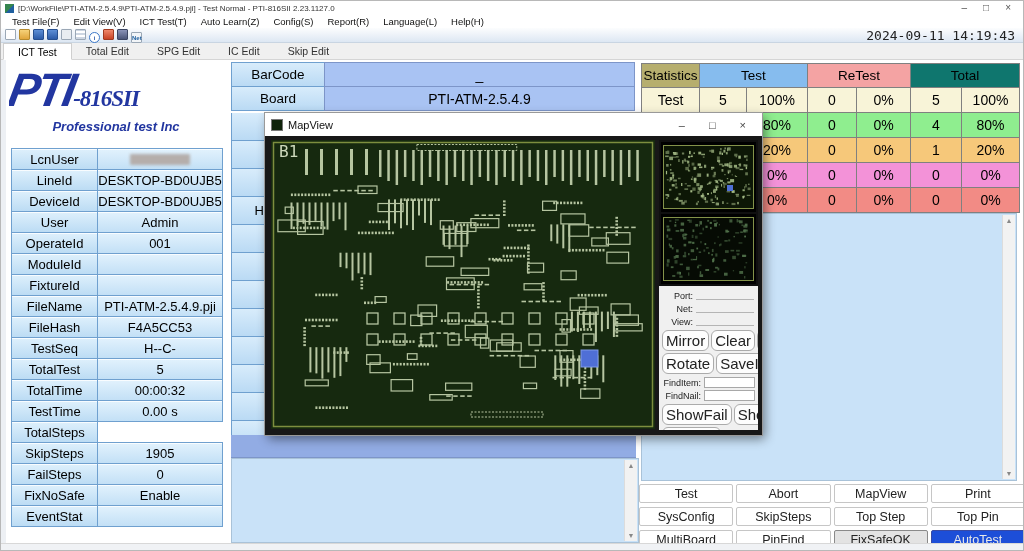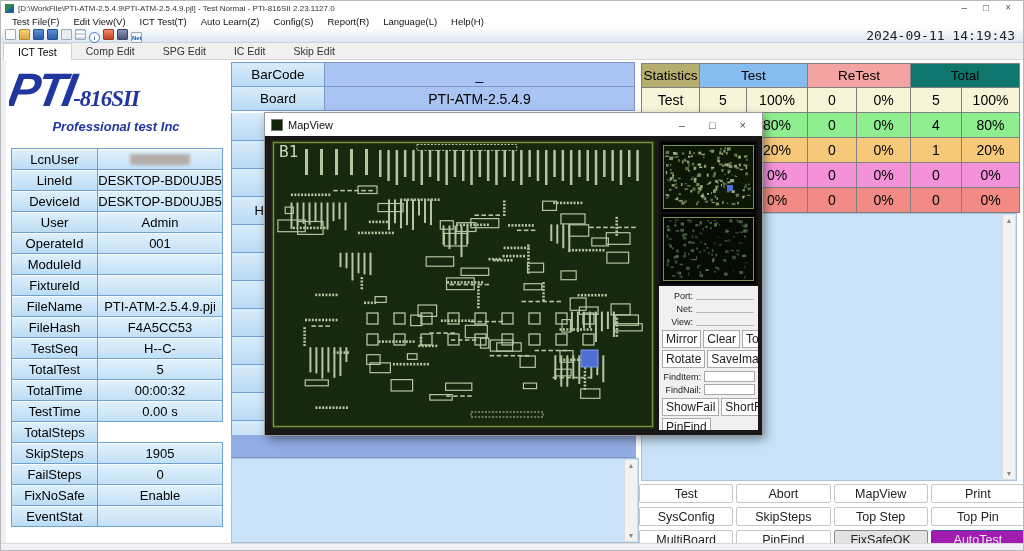--- a/index.html
+++ b/index.html
@@ -72,39 +72,39 @@
   .stats{position:absolute;left:640px;top:3px;border-collapse:collapse;font-size:14px;color:#000;table-layout:fixed}
   .stats th,.stats td{border:1px solid #808080;text-align:center;padding:0;overflow:hidden;white-space:nowrap}
   .stats thead th{height:24px;font-weight:normal;font-size:13.5px}
   .stats tbody td{height:25px}
   .corner{background:#b6ae6e}
 
   
   .btn-grid{position:absolute;left:638px;top:424px;width:386px;display:grid;grid-template-columns:repeat(4,1fr);gap:4px 3px}
   .abtn{height:19px;background:#fff;border:1px solid #c6c6c6;border-radius:2px;font-size:12.5px;color:#222;font-family:inherit;cursor:default}
   .abtn.pressed{background:#e3e3e3;border-color:#8a8a8a}
-  .abtn.primary{background:#a21caf;border-color:#3949a3;color:#e9e9e9}
+  .abtn.primary{background:#1d4ed8;border-color:#3949a3;color:#e9e9e9}
 
   
   .mapview{position:absolute;left:264px;top:53px;width:497px;height:322px;background:#181818;z-index:50;box-shadow:0 0 0 1px #999,3px 4px 10px rgba(0,0,0,.45)}
   .mv-titlebar{height:23px;background:#fff;display:flex;align-items:center;padding:0 6px;font-size:11px;color:#111}
   .mv-icon{width:12px;height:12px;background:#10240c;border:1px solid #777;margin-right:5px;flex:none}
   .mv-controls{margin-left:auto;display:flex;gap:24px;font-size:11px;color:#444;padding-right:10px}
   .mv-map{position:absolute;left:6px;top:27px;width:384px;height:289px;background:#16290f;overflow:hidden}
   .mv-b1{position:absolute;left:8px;top:2px;font-family:"DejaVu Sans Mono",monospace;font-size:16px;color:#cdd8bb;z-index:2}
   .mv-side{position:absolute;left:394px;top:27px;width:99px;height:290px;background:#101010}
   .mv-thumb{width:95px;height:70px;margin:2px auto 0;background:#000;display:flex;align-items:center;justify-content:center}
   .mv-panel{position:absolute;left:0;top:146px;width:99px;height:144px;background:#f0f0f0;overflow:hidden;font-size:9px;color:#222;padding:3px 0 0 2px}
   .mv-frow{display:flex;align-items:center;height:13px}
   .mv-flabel{width:32px;text-align:right;margin-right:3px;white-space:nowrap}
   .mv-fline{flex:1;border-bottom:1px solid #b5b5b5;height:9px;margin-right:4px}
   .mv-find .mv-flabel{width:40px}
   .mv-input{flex:1;height:11px;background:#fff;border:1px solid #a8a8a8;margin-right:3px}
   .mv-btnrow{display:flex;margin:2px 0 2px 1px}
-  .mv-btn{background:#fdfdfd;border:1px solid #ababab;border-radius:0;font-size:12px;padding:1px 3px;margin-right:2px;white-space:nowrap;color:#222;font-family:inherit;cursor:default}
+  .mv-btn{background:#fdfdfd;border:1px solid #ababab;border-radius:6px;font-size:15px;padding:1px 3px;margin-right:2px;white-space:nowrap;color:#222;font-family:inherit;cursor:default}
   .mv-btn.focus{border:2px solid #4f9ee8;padding:0 2px}
 
   .statusbar{position:absolute;left:0;right:0;bottom:0;height:7px;background:#f0f2f5;border-top:1px solid #d8d8d8}
 </style>
 </head>
 <body>
 
 <div class="app">
 
   <div class="titlebar">
@@ -128,21 +128,21 @@
       <span class="menu-item">Help(H)</span>
     </div>
 
   <div class="toolbar">
     <span><span class="tbi new-file-icon"></span><span class="tbi open-file-icon"></span><span class="tbi save-icon"></span><span class="tbi save-all-icon"></span><span class="tbi report-icon"></span><span class="tbi grid-icon"></span><span class="tbi info-icon">i</span><span class="tbi learn-icon"></span><span class="tbi config-icon"></span><span class="tbi net-icon">Net</span></span>
     <span class="datetime">2024-09-11 14:19:43</span>
   </div>
 
   <div class="tabbar">
       <span class="tab active">ICT Test</span>
-      <span class="tab">Comp Edit</span>
+      <span class="tab">Total Edit</span>
       <span class="tab">SPG Edit</span>
       <span class="tab">IC Edit</span>
       <span class="tab">Skip Edit</span>
     </div>
 
   <div class="content">
     <div class="frame-left"></div>
 
     <div class="logo-box">
       <div class="logo-line">

